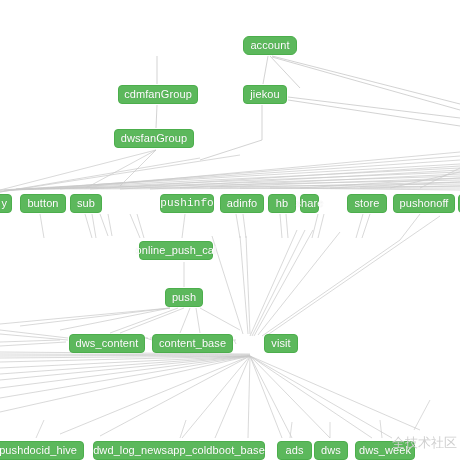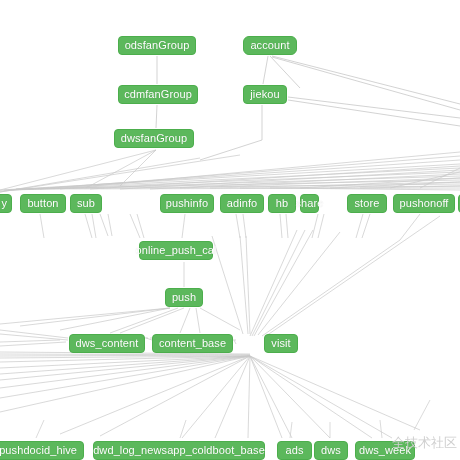--- a/index.html
+++ b/index.html
@@ -209,23 +209,20 @@
       <path d="M180,438 L186,420"></path>
       <path d="M290,438 L292,422"></path>
       <path d="M330,438 L330,422"></path>
       <path d="M382,438 L380,420"></path>
       <path d="M414,430 L430,400"></path>
     </g>
   </svg>
 
   <div id="node-layer">
 
-    <div class="node" style="left:118px; top:36px; width:78px;">
-      <span class="node-label">odsfanGroup</span>
-    </div>
 
     <div class="node" style="left:243px; top:36px; width:54px;border-radius:6px;">
       <span class="node-label">account</span>
     </div>
 
     <div class="node" style="left:118px; top:85px; width:80px;">
       <span class="node-label">cdmfanGroup</span>
     </div>
 
     <div class="node" style="left:243px; top:85px; width:44px;">
@@ -242,21 +239,21 @@
 
     <div class="node" style="left:20px; top:194px; width:46px;">
       <span class="node-label">button</span>
     </div>
 
     <div class="node" style="left:70px; top:194px; width:32px;">
       <span class="node-label">sub</span>
     </div>
 
 
-    <div class="node" style="left:160px; top:194px; width:54px;">
+    <div class="node" style="left:160px; top:194px; width:54px;font-family:Liberation Mono, monospace;">
       <span class="node-label">pushinfo</span>
     </div>
 
     <div class="node" style="left:220px; top:194px; width:44px;">
       <span class="node-label">adinfo</span>
     </div>
 
     <div class="node" style="left:268px; top:194px; width:28px;">
       <span class="node-label">hb</span>
     </div>

